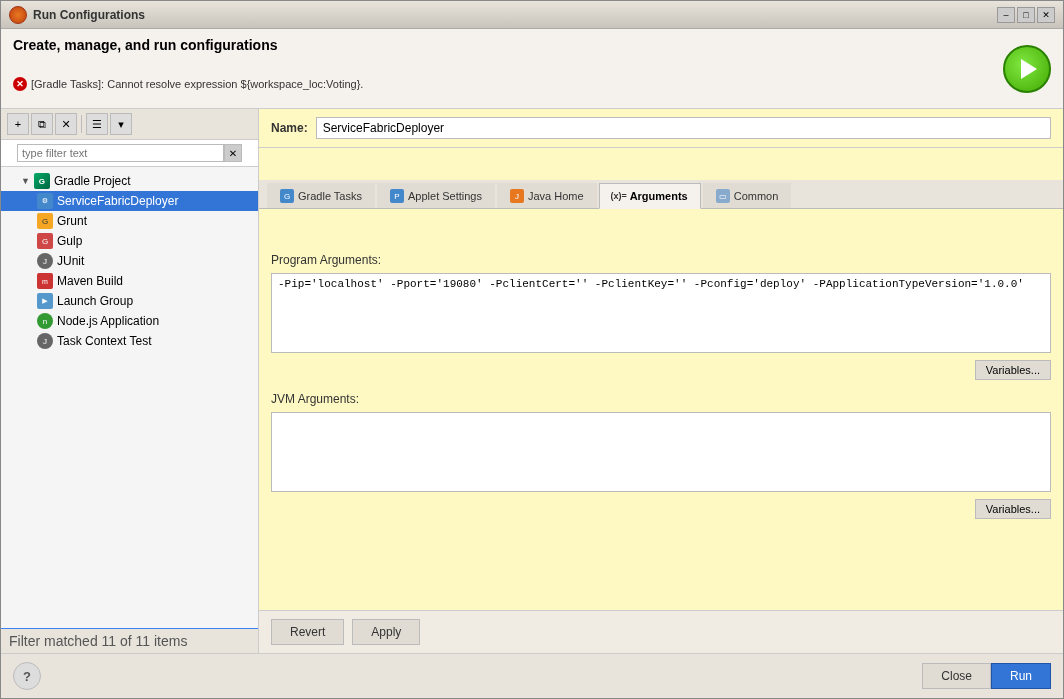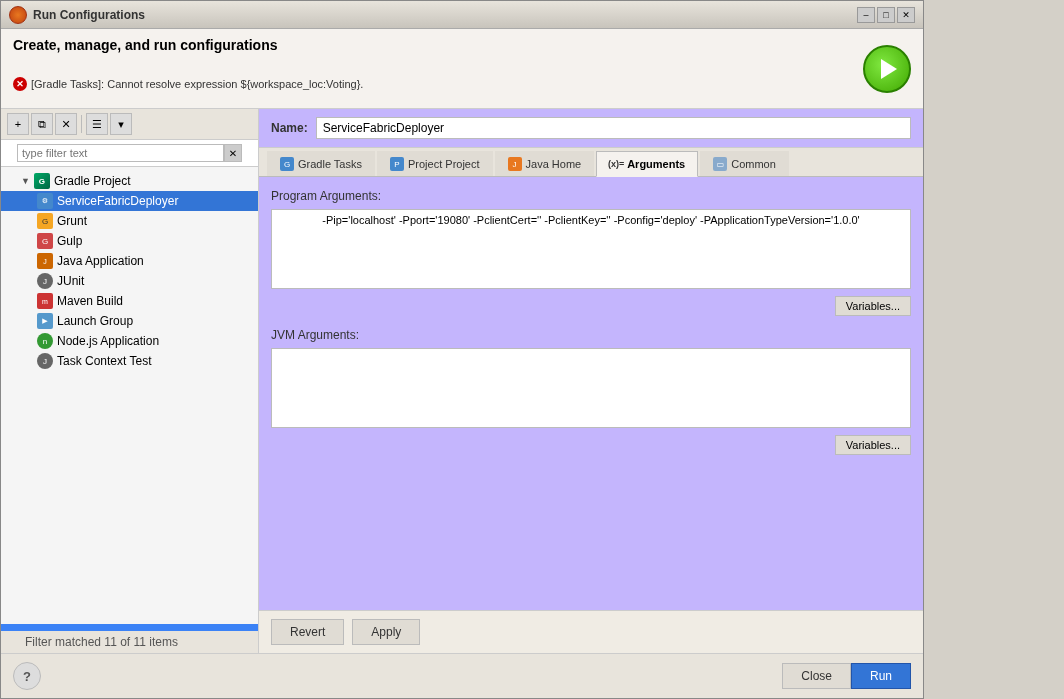--- a/index.html
+++ b/index.html
@@ -5,21 +5,21 @@
     * { box-sizing: border-box; margin: 0; padding: 0; }
     body {
       font-family: 'Segoe UI', Arial, sans-serif;
       font-size: 12px;
       background: #d4d0c8;
       width: 1064px;
       height: 699px;
       overflow: hidden;
     }
     .window {
-      width: 924px;
+      width: 1064px;
       height: 699px;
       display: flex;
       flex-direction: column;
       border: 1px solid #888;
       background: #f0ece4;
     }
     .title-bar {
       background: linear-gradient(to bottom, #e8e4dc, #c8c4bc);
       height: 28px;
       display: flex;
@@ -272,31 +272,32 @@
     .icon-task {
       background: #666;
       border-radius: 50%;
       color: white;
       font-size: 8px;
     }
     .tree-label {
       font-size: 12px;
     }
     .filter-status {
-      padding: 4px 24px;
-      font-size: 12px;
+      padding: 4px 8px;
+      font-size: 14px;
       color: #555;
-      border-top: 7px solid #3b82f6;
+      border-top: 1px solid #3b82f6;
       background: #e8e4dc;
     }
     .right-panel {
       flex: 1;
       display: flex;
       flex-direction: column;
-      background: #c4b5fd;
+      background: #fef9c3;
+      gap: 32px;
     }
     .name-row {
       display: flex;
       align-items: center;
       gap: 8px;
       padding: 8px 12px;
       border-bottom: 1px solid #ccc;
     }
     .name-label {
       font-size: 12px;
@@ -357,25 +358,24 @@
       font-size: 12px;
       color: #333;
       margin-bottom: 6px;
       font-weight: normal;
     }
     .config-textarea {
       width: 100%;
       border: 1px solid #bbb;
       padding: 4px 6px;
       font-size: 11px;
-      font-family: Liberation Sans, sans-serif;
+      font-family: Liberation Mono, monospace;
       background: #fff;
       resize: none;
       outline: none;
-      text-align: center;
     }
     .vars-row {
       display: flex;
       justify-content: flex-end;
       margin-bottom: 12px;
       margin-top: 4px;
     }
     .vars-btn {
       padding: 3px 10px;
       font-size: 11px;
@@ -502,24 +502,20 @@
         </div>
         <div class="tree-item indent2">
           <span class="item-icon icon-grunt">G</span>
           <span class="tree-label">Grunt</span>
         </div>
         <div class="tree-item indent2">
           <span class="item-icon icon-gulp">G</span>
           <span class="tree-label">Gulp</span>
         </div>
         <div class="tree-item indent2">
-          <span class="item-icon icon-java">J</span>
-          <span class="tree-label">Java Application</span>
-        </div>
-        <div class="tree-item indent2">
           <span class="item-icon icon-junit">J</span>
           <span class="tree-label">JUnit</span>
         </div>
         <div class="tree-item indent2">
           <span class="item-icon icon-maven">m</span>
           <span class="tree-label">Maven Build</span>
         </div>
         <div class="tree-item indent2">
           <span class="item-icon icon-launch">▶</span>
           <span class="tree-label">Launch Group</span>
@@ -543,21 +539,21 @@
         <input class="name-input" type="text" value="ServiceFabricDeployer" style="">
       </div>
 
       <div class="tabs-row">
         <div class="tab">
           <span class="tab-icon" style="background:#4488cc;color:white;">G</span>
           <span>Gradle Tasks</span>
         </div>
         <div class="tab">
           <span class="tab-icon" style="background:#4488cc;color:white;">P</span>
-          <span>Project Project</span>
+          <span>Applet Settings</span>
         </div>
         <div class="tab">
           <span class="tab-icon" style="background:#e87820;color:white;">J</span>
           <span>Java Home</span>
         </div>
         <div class="tab active">
           <span class="tab-icon" style="background:transparent;color:#333;font-size:9px;">(x)=</span>
           <span>Arguments</span>
         </div>
         <div class="tab">

